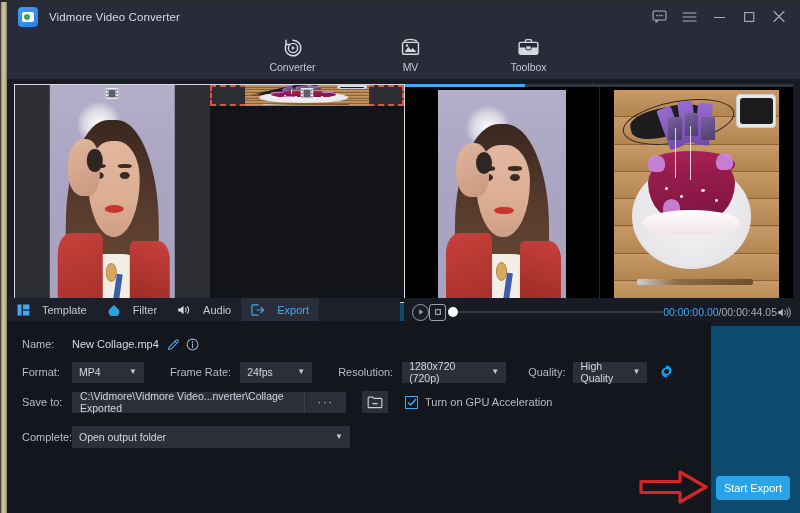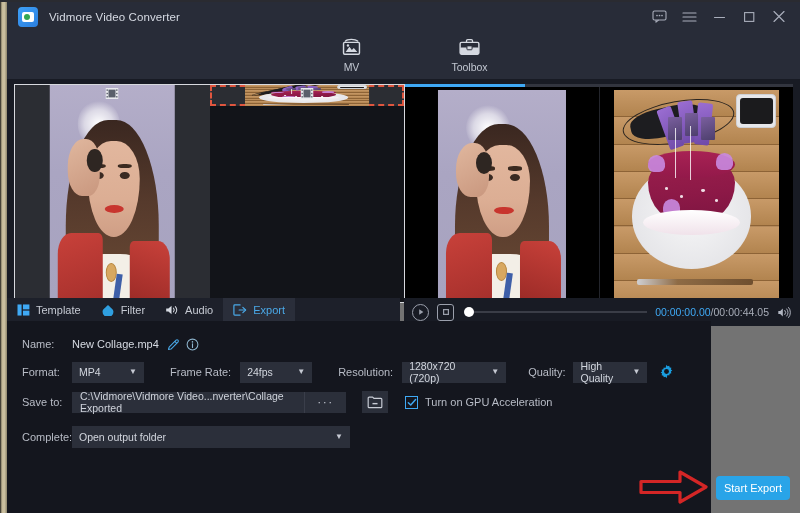--- a/index.html
+++ b/index.html
@@ -4,21 +4,21 @@
 <style>
   * { box-sizing: border-box; margin:0; padding:0; }
   html,body { width:800px; height:513px; overflow:hidden; }
   body {
     font-family: "Liberation Sans", sans-serif;
     background:#13151d;
     color:#c9cdd6;
     font-size:11px;
     -webkit-font-smoothing: antialiased;
   }
-  #app { position:relative; width:800px; height:513px; background:#737373; }
+  #app { position:relative; width:800px; height:513px; background:#0c4a6e; }
 
   
   .edge-left { position:absolute; left:0; top:0; width:7px; height:513px; background:linear-gradient(90deg,#1b1b18 0%,#c3b796 28%,#cdc2a2 62%,#8d856c 100%); z-index:40; }
   .edge-top { position:absolute; left:0; top:0; width:800px; height:2px; background:#2a2b31; z-index:41; }
 
   
   .titlebar { position:absolute; left:7px; top:2px; width:793px; height:29px; background:#282c38; display:flex; align-items:center; }
   .app-logo { width:20px; height:20px; margin-left:11px; border-radius:4px;
       background:linear-gradient(140deg,#3ea0f7,#2b7fe0); position:relative; flex:none; }
   .app-logo:after { content:""; position:absolute; left:4px; top:5px; width:12px; height:10px; border-radius:2px;
@@ -102,26 +102,26 @@
   .prev-prog { position:absolute; left:0; top:0; width:31%; height:3px; background:#3fa9f5; }
   .prev-prog-bg { position:absolute; left:0; top:0; width:100%; height:3px; background:#32353f; }
   .prev-body { position:absolute; left:0; top:3px; right:0; bottom:0; display:flex; }
   .prev-half { position:relative; width:50%; height:100%; background:#000; overflow:hidden; }
   .prev-half + .prev-half { border-left:1px solid #23252c; }
   .prev-inner { position:absolute; top:3px; bottom:3px; left:50%; transform:translateX(-50%); width:66%; }
   .prev-inner.wide { width:86%; }
 
   
   .tabstrip { position:absolute; left:7px; top:298px; width:393px; height:23px; background:#1d202a; display:flex; align-items:flex-end; }
-  .tabstrip .tb { height:23px; padding:0 10px; display:flex; align-items:center; gap:6px; font-size:11px; color:#c6cad3; cursor:pointer; }
+  .tabstrip .tb { height:23px; padding:0 10px; display:flex; align-items:center; gap:12px; font-size:11px; color:#c6cad3; cursor:pointer; }
   .tabstrip .tb.active { background:#2a2e3a; color:#4aa9e8; }
   .tabstrip .tb svg { display:block; }
 
   
-  .playerbar { position:absolute; left:404px; top:298px; width:396px; height:28px; background:#181b24; display:flex; align-items:center; padding:0 8px; gap:8px; }
+  .playerbar { position:absolute; left:404px; top:298px; width:396px; height:28px; background:#181b24; display:flex; align-items:center; padding:0 8px; }
   .pbtn { width:17px; height:17px; border:1.3px solid #9ba0ac; border-radius:50%; display:flex; align-items:center; justify-content:center; color:#9ba0ac; cursor:pointer; }
   .pbtn.sq { border-radius:3px; }
   .seek { position:relative; flex:1; height:14px; display:flex; align-items:center; margin-left:2px; }
   .seek-track { position:absolute; left:6px; right:0; height:2px; background:#3a3d47; }
   .seek-knob { position:absolute; left:0; width:10px; height:10px; border-radius:50%; background:#fff; }
   .tcode { font-size:10.5px; color:#a8adb8; white-space:nowrap; }
   .tcode b { color:#3fa9f5; font-weight:normal; }
   .volbtn { color:#b2b7c2; cursor:pointer; display:flex; }
 
   
@@ -192,20 +192,29 @@
         <svg width="14" height="13" viewBox="0 0 14 13">
             <path d="M2 1.5 L12 11.5 M12 1.5 L2 11.5" stroke="currentColor" stroke-width="1.15" stroke-linecap="round"></path>
           </svg>
       </div>
     </div>
   </div>
 
   <div class="navbar">
     <div class="navtabs">
 
+      <div class="navtab">
+        <svg width="22" height="22" viewBox="0 0 24 24">
+          <path d="M12 3.5a8.5 8.5 0 1 1-7.3 4.2" fill="none" stroke="#d5d9e1" stroke-width="1.6" stroke-linecap="round"></path>
+          <path d="M4.4 3.4 L4.4 8.2 L9.1 8.2" fill="none" stroke="#d5d9e1" stroke-width="1.6" stroke-linecap="round" stroke-linejoin="round"></path>
+          <circle cx="12" cy="12" r="5" fill="none" stroke="#d5d9e1" stroke-width="1.5"></circle>
+          <path d="M10.7 9.8 L14.4 12 L10.7 14.2 Z" fill="#d5d9e1"></path>
+        </svg>
+        <div class="ntlabel">Converter</div>
+      </div>
 
       <div class="navtab">
         <svg width="23" height="22" viewBox="0 0 26 24">
           <path d="M6 4.2 C8.5 1.6 17 1.6 20 4.2" fill="none" stroke="#d5d9e1" stroke-width="1.5" stroke-linecap="round"></path>
           <rect x="4" y="5.6" width="18" height="13.4" rx="1.3" fill="none" stroke="#d5d9e1" stroke-width="1.6"></rect>
           <path d="M6.4 16.6 L10.6 10.6 L13.4 14.2 L15.6 12 L19.6 16.6 Z" fill="#d5d9e1"></path>
           <circle cx="9" cy="9.1" r="1.35" fill="#d5d9e1"></circle>
         </svg>
         <div class="ntlabel">MV</div>
       </div>

